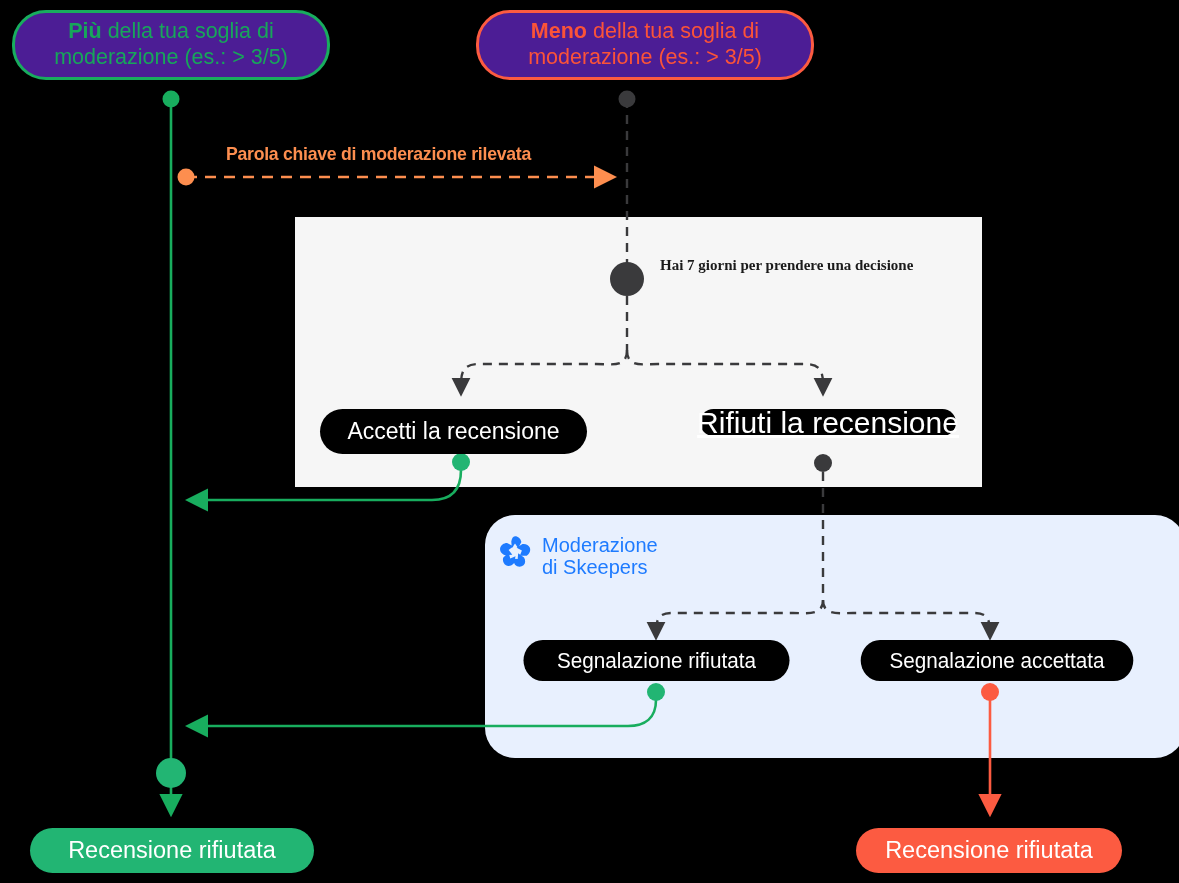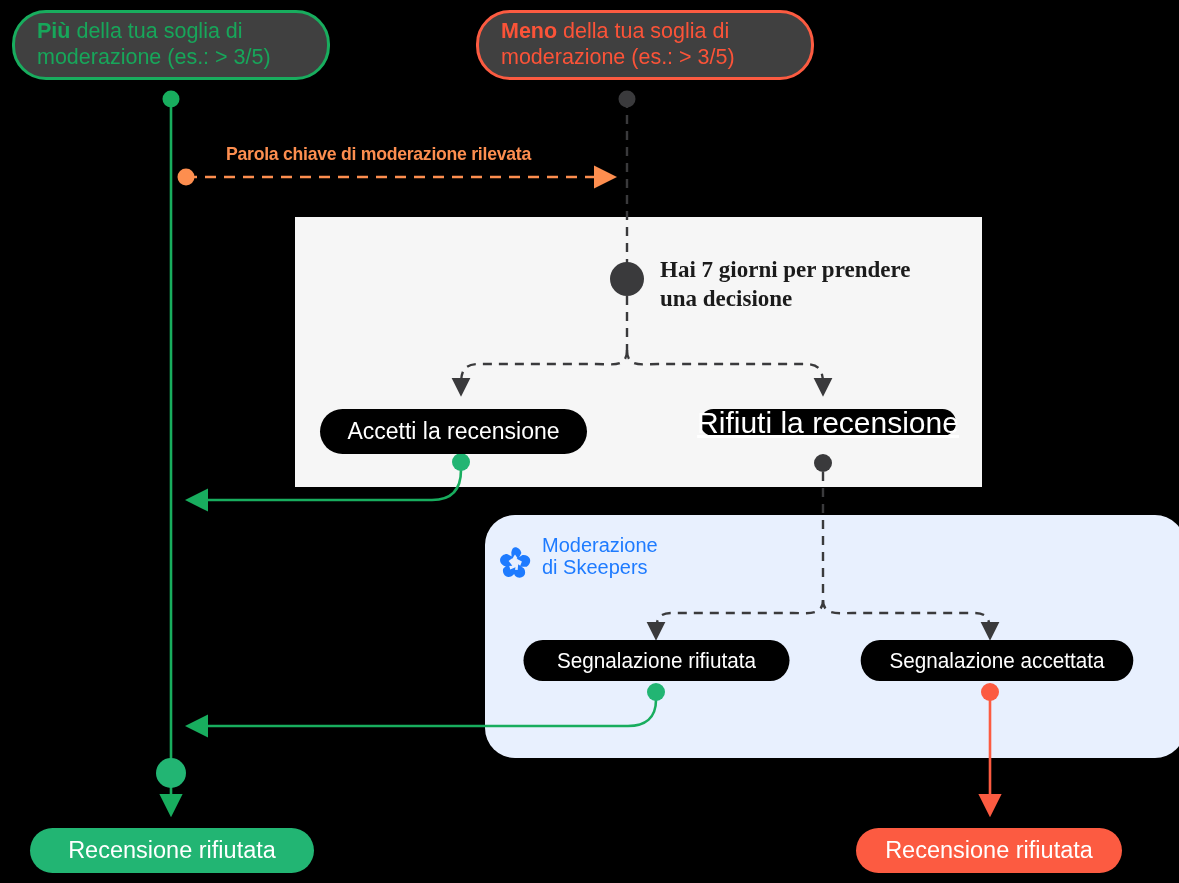--- a/index.html
+++ b/index.html
@@ -43,25 +43,26 @@
     left: 0; top: 0;
     width: 1179px;
     height: 883px;
     pointer-events: none;
   }
 
   
   .callout {
     position: absolute;
     box-sizing: border-box;
-    background: #404040;
+    background: #4c1d95;
     border-radius: 34px;
     display: flex;
     align-items: center;
     justify-content: center;
+    text-align: center;
     line-height: 1.2;
     font-size: 21.5px;
     padding: 9px 22px;
   }
   .callout-green {
     left: 12px;
     top: 10px;
     width: 318px;
     height: 70px;
     border: 3px solid #18ad5e;
@@ -132,21 +133,21 @@
 
   
   .note {
     position: absolute;
     left: 660px;
     top: 256px;
     width: 270px;
     color: #1b1b1b;
     font-family: "Liberation Serif", serif;
     font-weight: 700;
-    font-size: 23px;
+    font-size: 15px;
     line-height: 1.25;
   }
 
   
   .edge-label {
     position: absolute;
     left: 226px;
     top: 143px;
     color: #fd8e4f;
     font-size: 19px;
@@ -156,21 +157,21 @@
     transform-origin: left center;
     white-space: nowrap;
   }
 
   
   .brand {
     position: absolute;
     left: 498px;
     top: 534px;
     display: flex;
-    align-items: flex-end;
+    align-items: flex-start;
     gap: 10px;
   }
   .brand-mark { width: 34px; height: 34px; flex: none; }
   .brand-text {
     color: #1e7bff;
     font-size: 20px;
     line-height: 1.12;
     white-space: pre-line;
   }
 </style>

